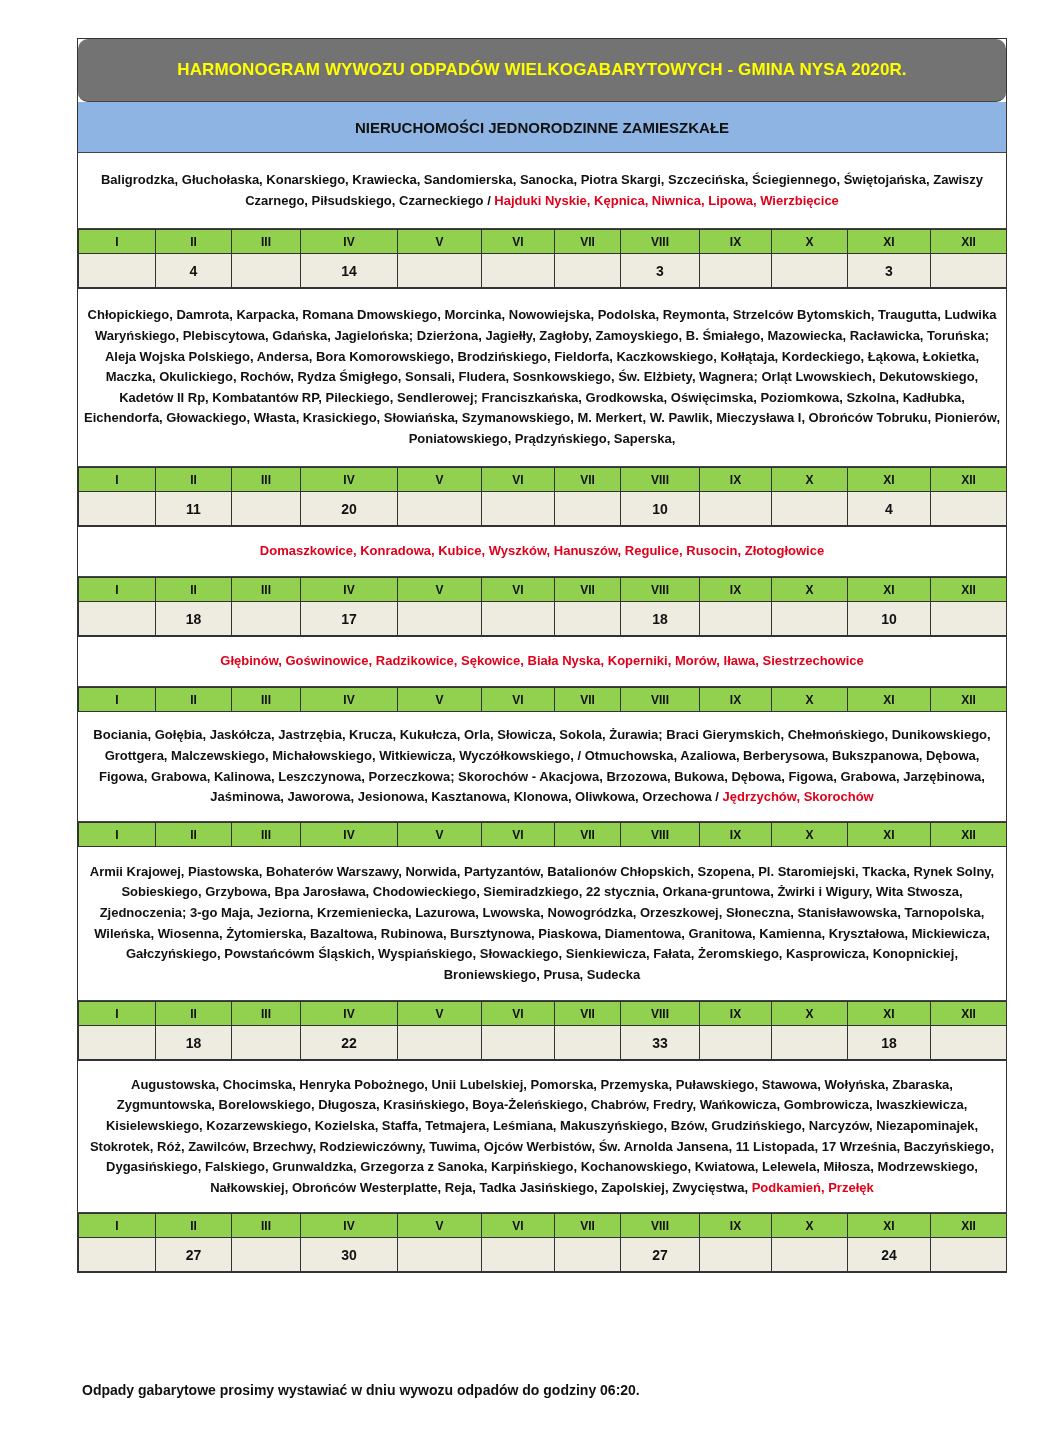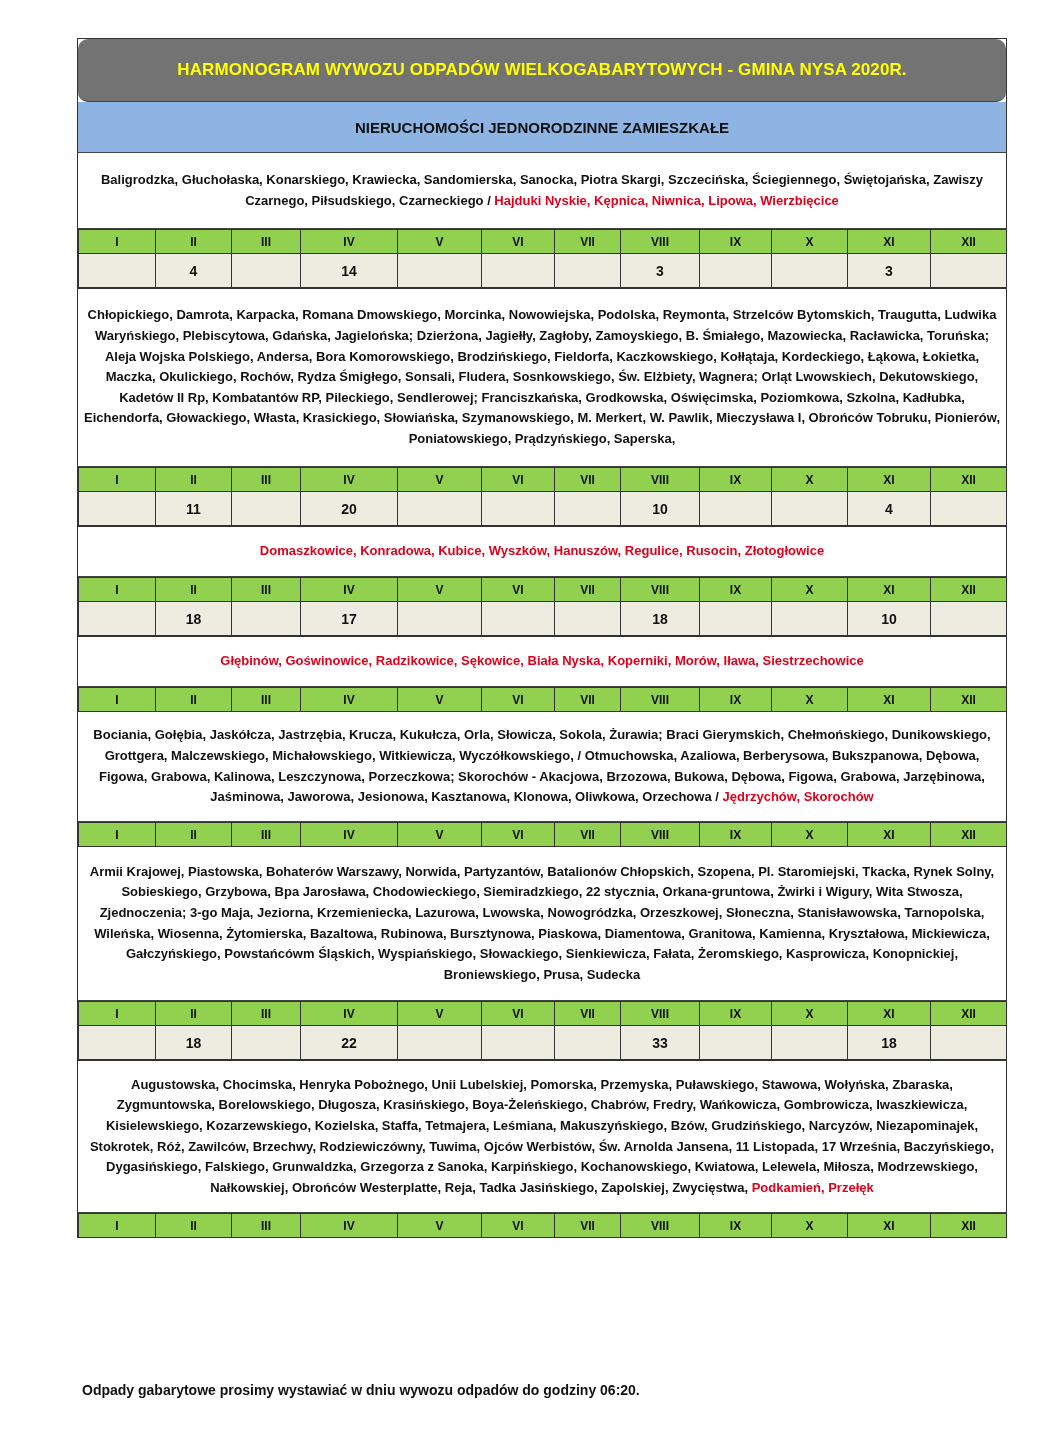--- a/index.html
+++ b/index.html
@@ -320,17 +320,31 @@
           <td>IV</td>
           <td>V</td>
           <td>VI</td>
           <td>VII</td>
           <td>VIII</td>
           <td>IX</td>
           <td>X</td>
           <td>XI</td>
           <td>XII</td>
         </tr>
+    <tr class="val">
+          <td></td>
+          <td>27</td>
+          <td></td>
+          <td>30</td>
+          <td></td>
+          <td></td>
+          <td></td>
+          <td>27</td>
+          <td></td>
+          <td></td>
+          <td>24</td>
+          <td></td>
+        </tr>
   </tbody>
     </table>
 </div>
 
 <div class="note">Odpady gabarytowe prosimy wystawiać w dniu wywozu odpadów do godziny 06:20.</div>
 
 </body></html>

